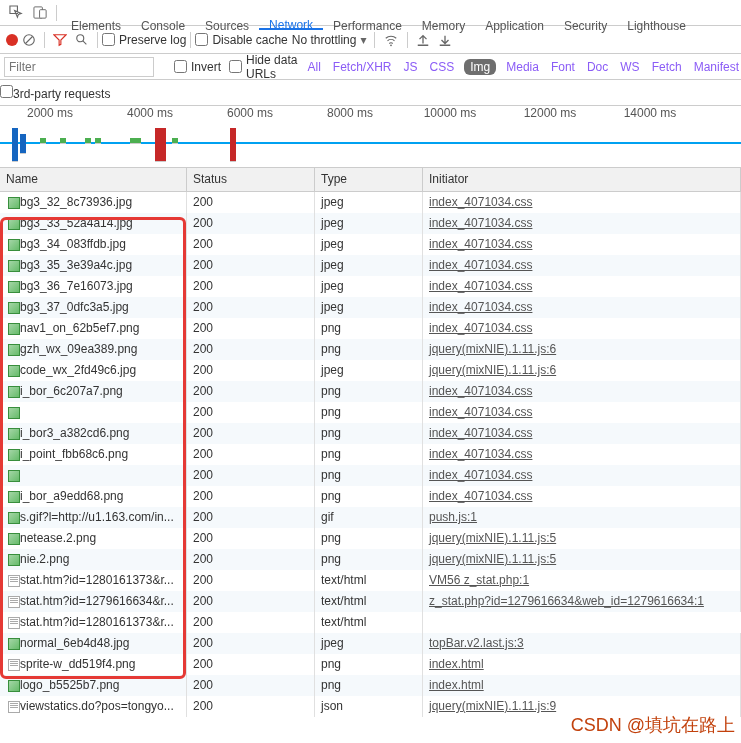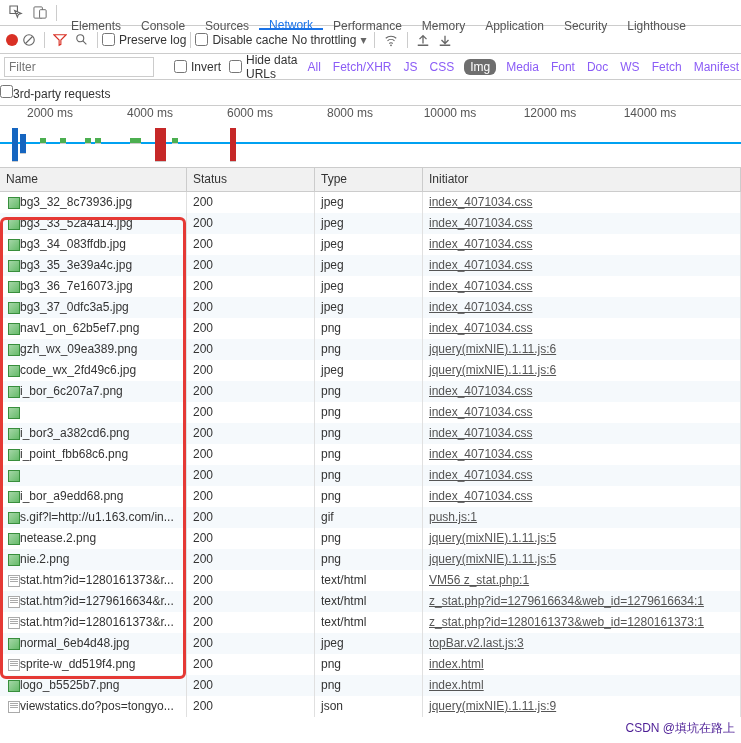--- a/index.html
+++ b/index.html
@@ -56,21 +56,21 @@
 .tr .col { border-right:1px solid #e0e0e0; height:21px; line-height:21px; padding:0 6px; overflow:hidden; white-space:nowrap; text-overflow:ellipsis; }
 .tr .c-name { display:flex; align-items:center; padding-left:8px; }
 .fi { width:12px; height:12px; flex-shrink:0; }
 .fi.img { background:linear-gradient(135deg,#a5d6a7,#66bb6a); border:1px solid #388e3c; }
 .fi.doc { background:#fff; border:1px solid #aaa; position:relative; }
 .fi.doc::after { content:""; position:absolute; top:1px; left:1px; right:1px; height:1px; background:#aaa; box-shadow:0 2px #aaa,0 4px #aaa; }
 .init a { color:#555; text-decoration:underline; cursor:pointer; }
 
 .redbox { position:absolute; left:0; top:25px; width:186px; height:462px; border:3px solid #e53935; border-radius:6px; pointer-events:none; z-index:5; }
 
-.wm { position:absolute; right:6px; bottom:6px; color:#4c1d95; font-size:12px; pointer-events:none; }
+.wm { position:absolute; right:6px; bottom:6px; color:#c2410c; font-size:18px; pointer-events:none; }
 
 input[type=checkbox]{ width:13px; height:13px; }
 svg { display:block; }
 </style>
 </head>
 <body>
 
 <div class="row top">
   <div class="ic">
       <svg width="15" height="15" viewBox="0 0 16 16">
@@ -392,21 +392,20 @@
       <div class="col c-type">text/html</div>
       <div class="col c-init init"><a>z_stat.php?id=1279616634&amp;web_id=1279616634:1</a></div>
     </div>
     <div class="tr">
       <div class="col c-name">
         <span class="fi doc"></span>
         <span>stat.htm?id=1280161373&amp;r...</span>
       </div>
       <div class="col c-status">200</div>
       <div class="col c-type">text/html</div>
-      <div class="col c-init init"><a>z_stat.php?id=1280161373&amp;web_id=1280161373:1</a></div>
     </div>
     <div class="tr">
       <div class="col c-name">
         <span class="fi img"></span>
         <span>normal_6eb4d48.jpg</span>
       </div>
       <div class="col c-status">200</div>
       <div class="col c-type">jpeg</div>
       <div class="col c-init init"><a>topBar.v2.last.js:3</a></div>
     </div>

